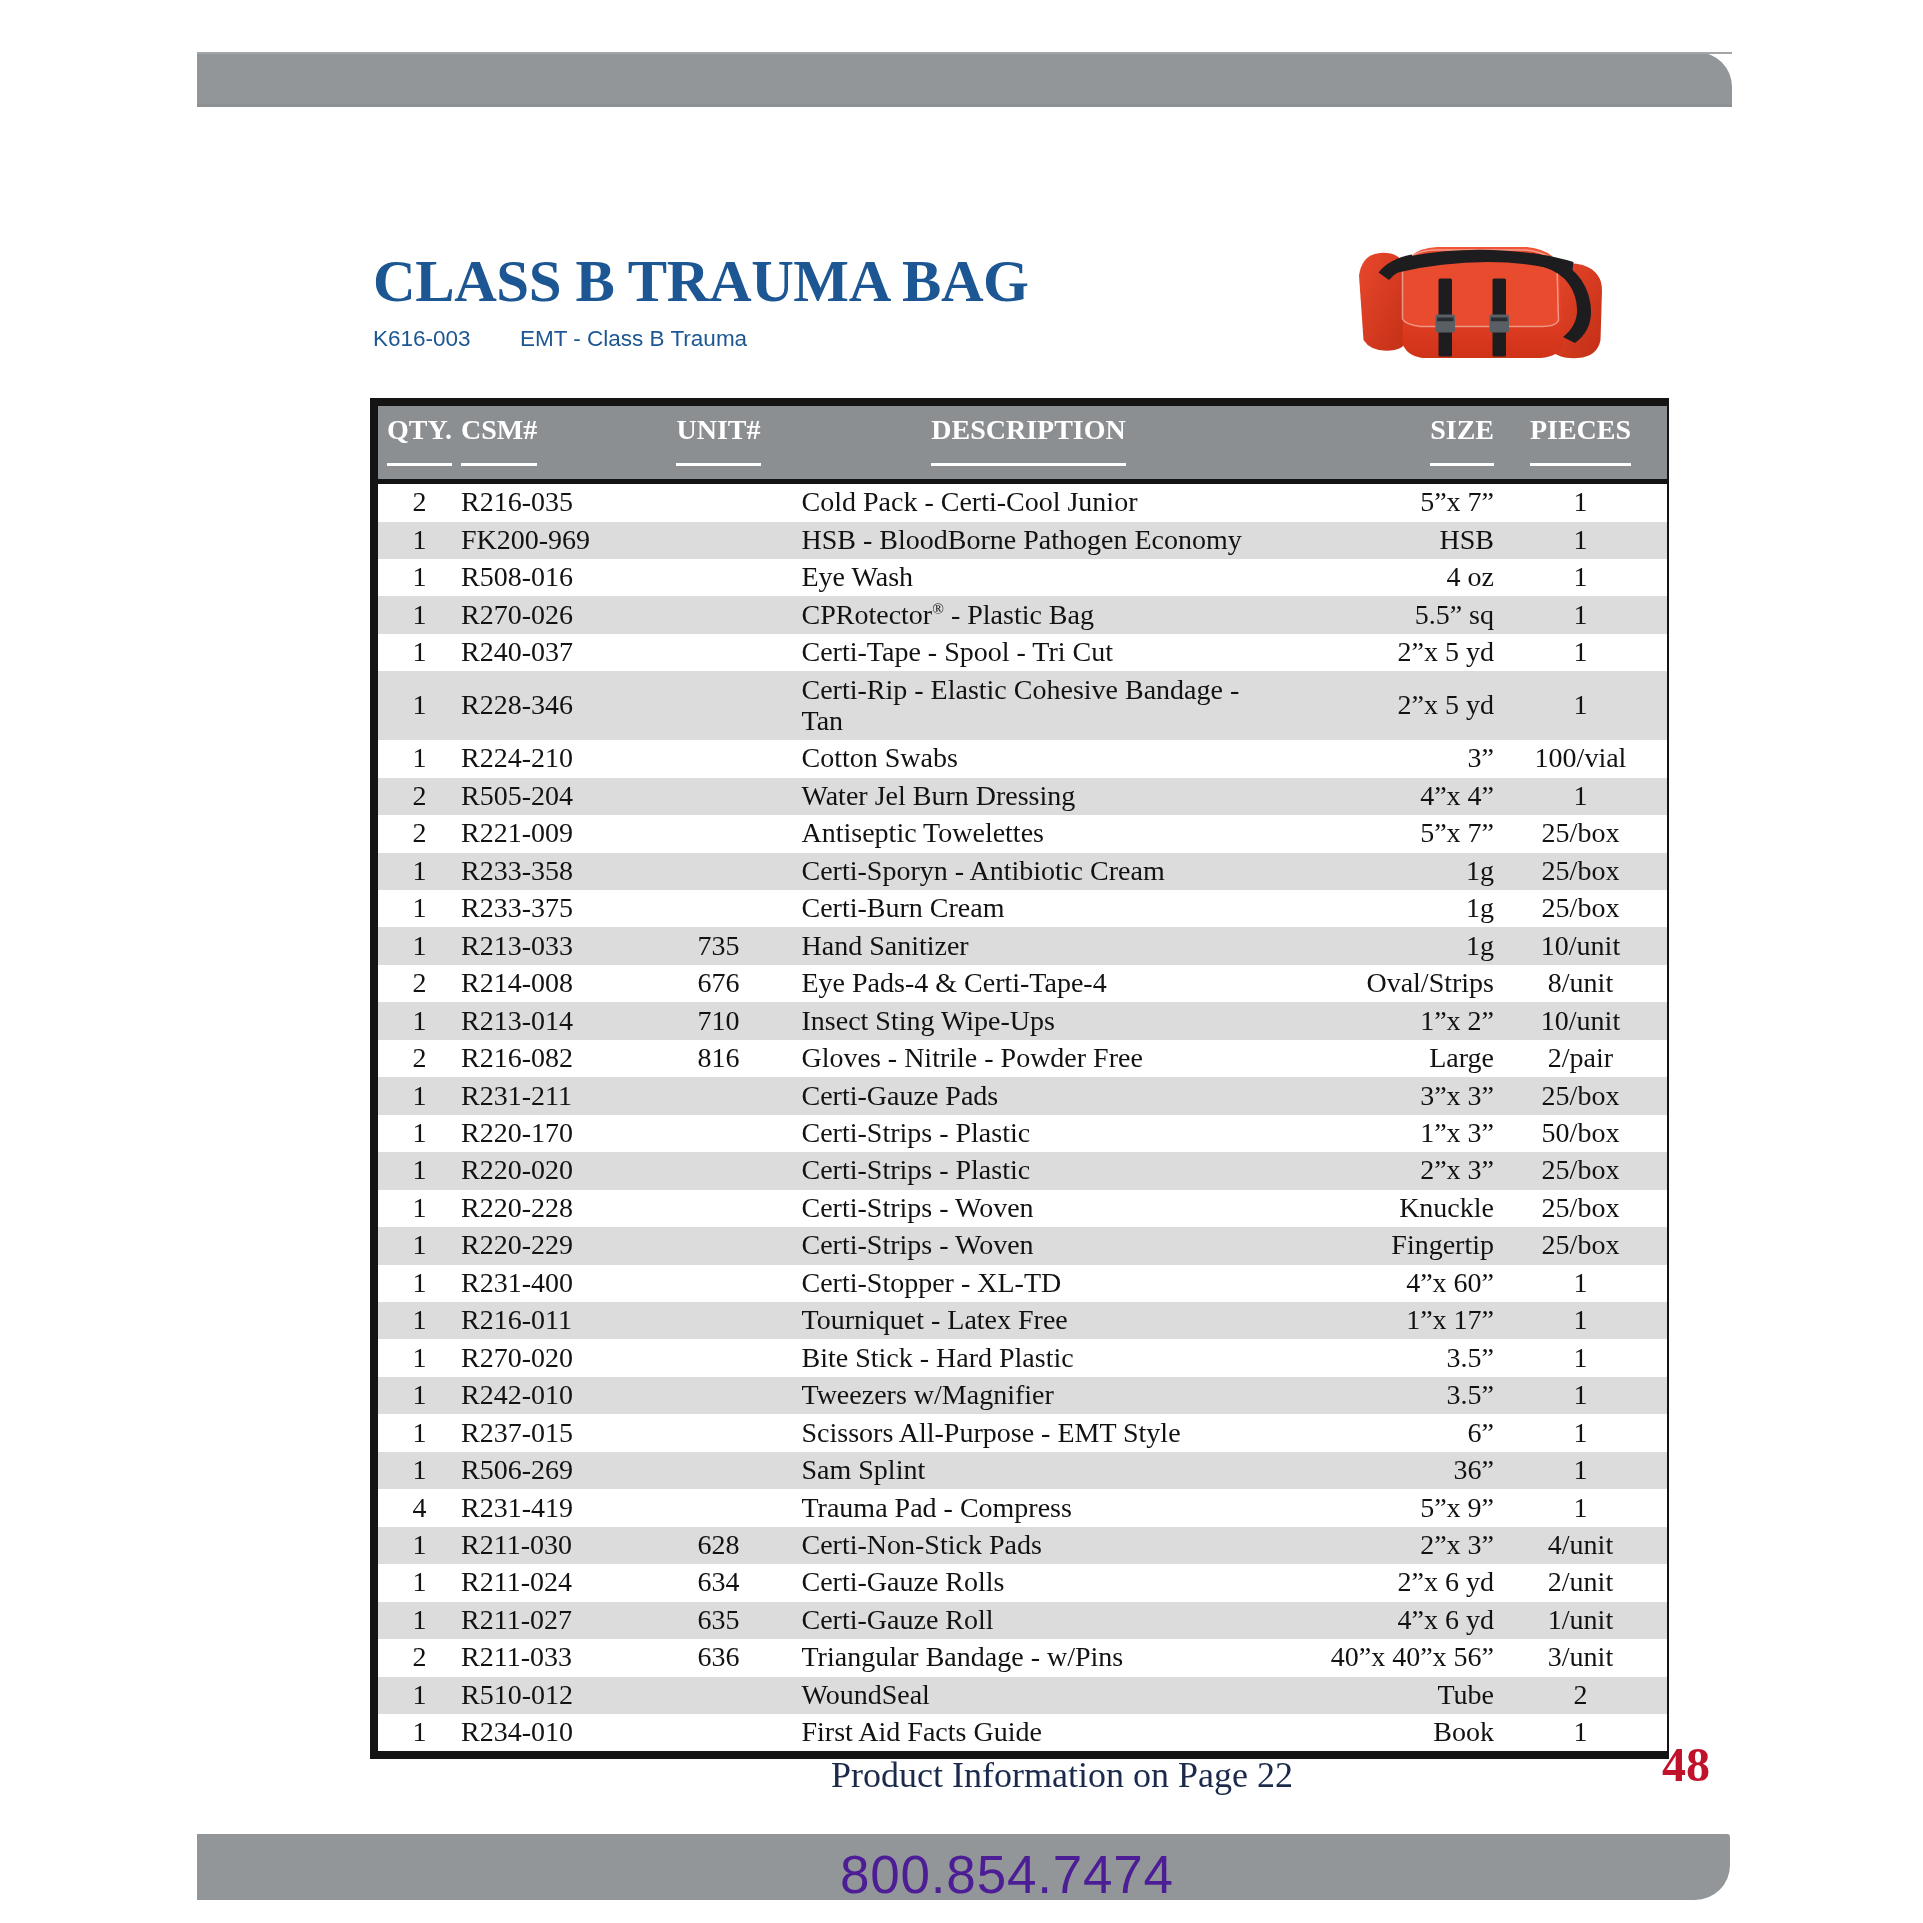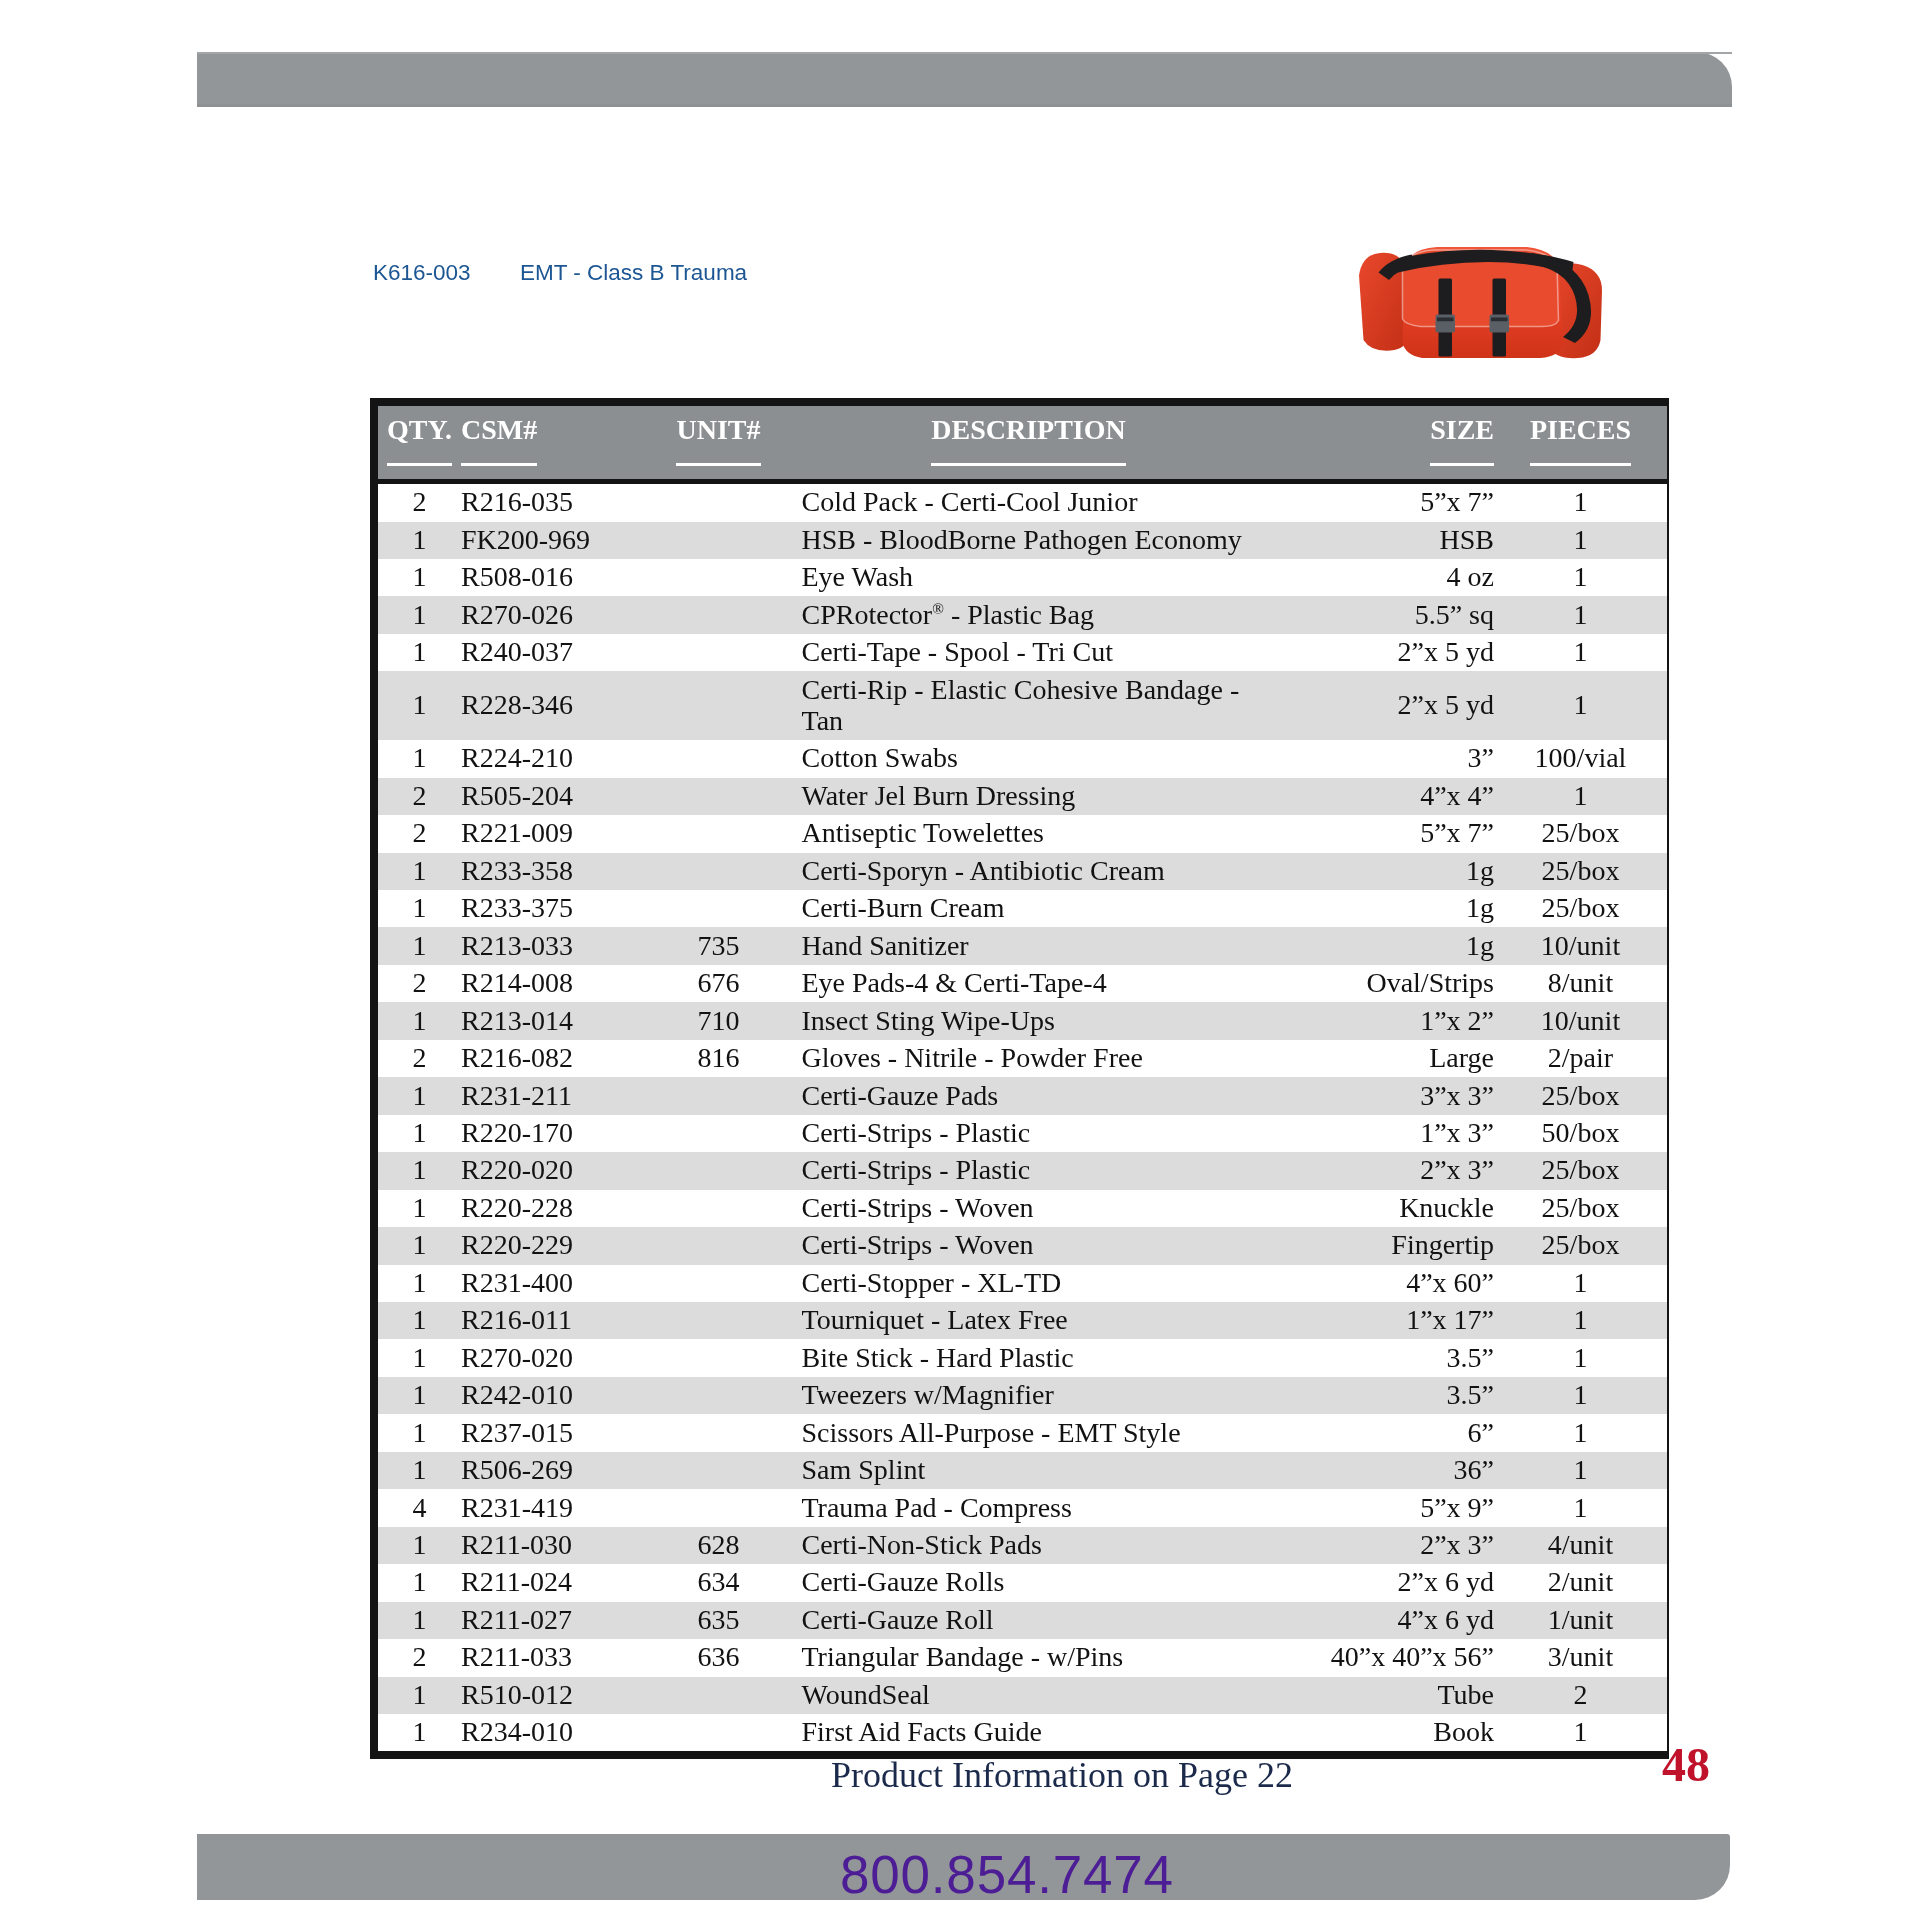--- a/index.html
+++ b/index.html
@@ -50,21 +50,21 @@
     font-family: "Liberation Serif", serif;
     font-weight: bold;
     font-size: 59px;
     line-height: 0.98;
     letter-spacing: -0.4px;
     color: #1c5693;
     margin: 0;
     white-space: nowrap;
   }
   #subtitle-row {
-    margin-top: 7px;
+    margin-top: 15px;
     color: #1c5693;
     font-family: "Liberation Sans", sans-serif;
     font-size: 22.5px;
     letter-spacing: 0px;
     display: flex;
     align-items: baseline;
   }
   #subtitle-sku {
     width: 147px;
     display: inline-block;
@@ -183,20 +183,21 @@
 </style>
 </head>
 <body>
 
 <div id="top-bar">
   <div class="edge-hi"></div>
   <div class="edge-lo"></div>
 </div>
 
 <div id="headline-block">
+  <h1 id="product-title">CLASS B TRAUMA BAG</h1>
   <div id="subtitle-row">
     <span id="subtitle-sku">K616-003</span>
     <span id="subtitle-name">EMT - Class B Trauma</span>
   </div>
 </div>
 
 <div id="product-photo">
   <svg width="271" height="150" viewBox="0 0 360 200" xmlns="http://www.w3.org/2000/svg">
     <defs>
       <linearGradient id="redg" x1="0" y1="0" x2="0" y2="1">

